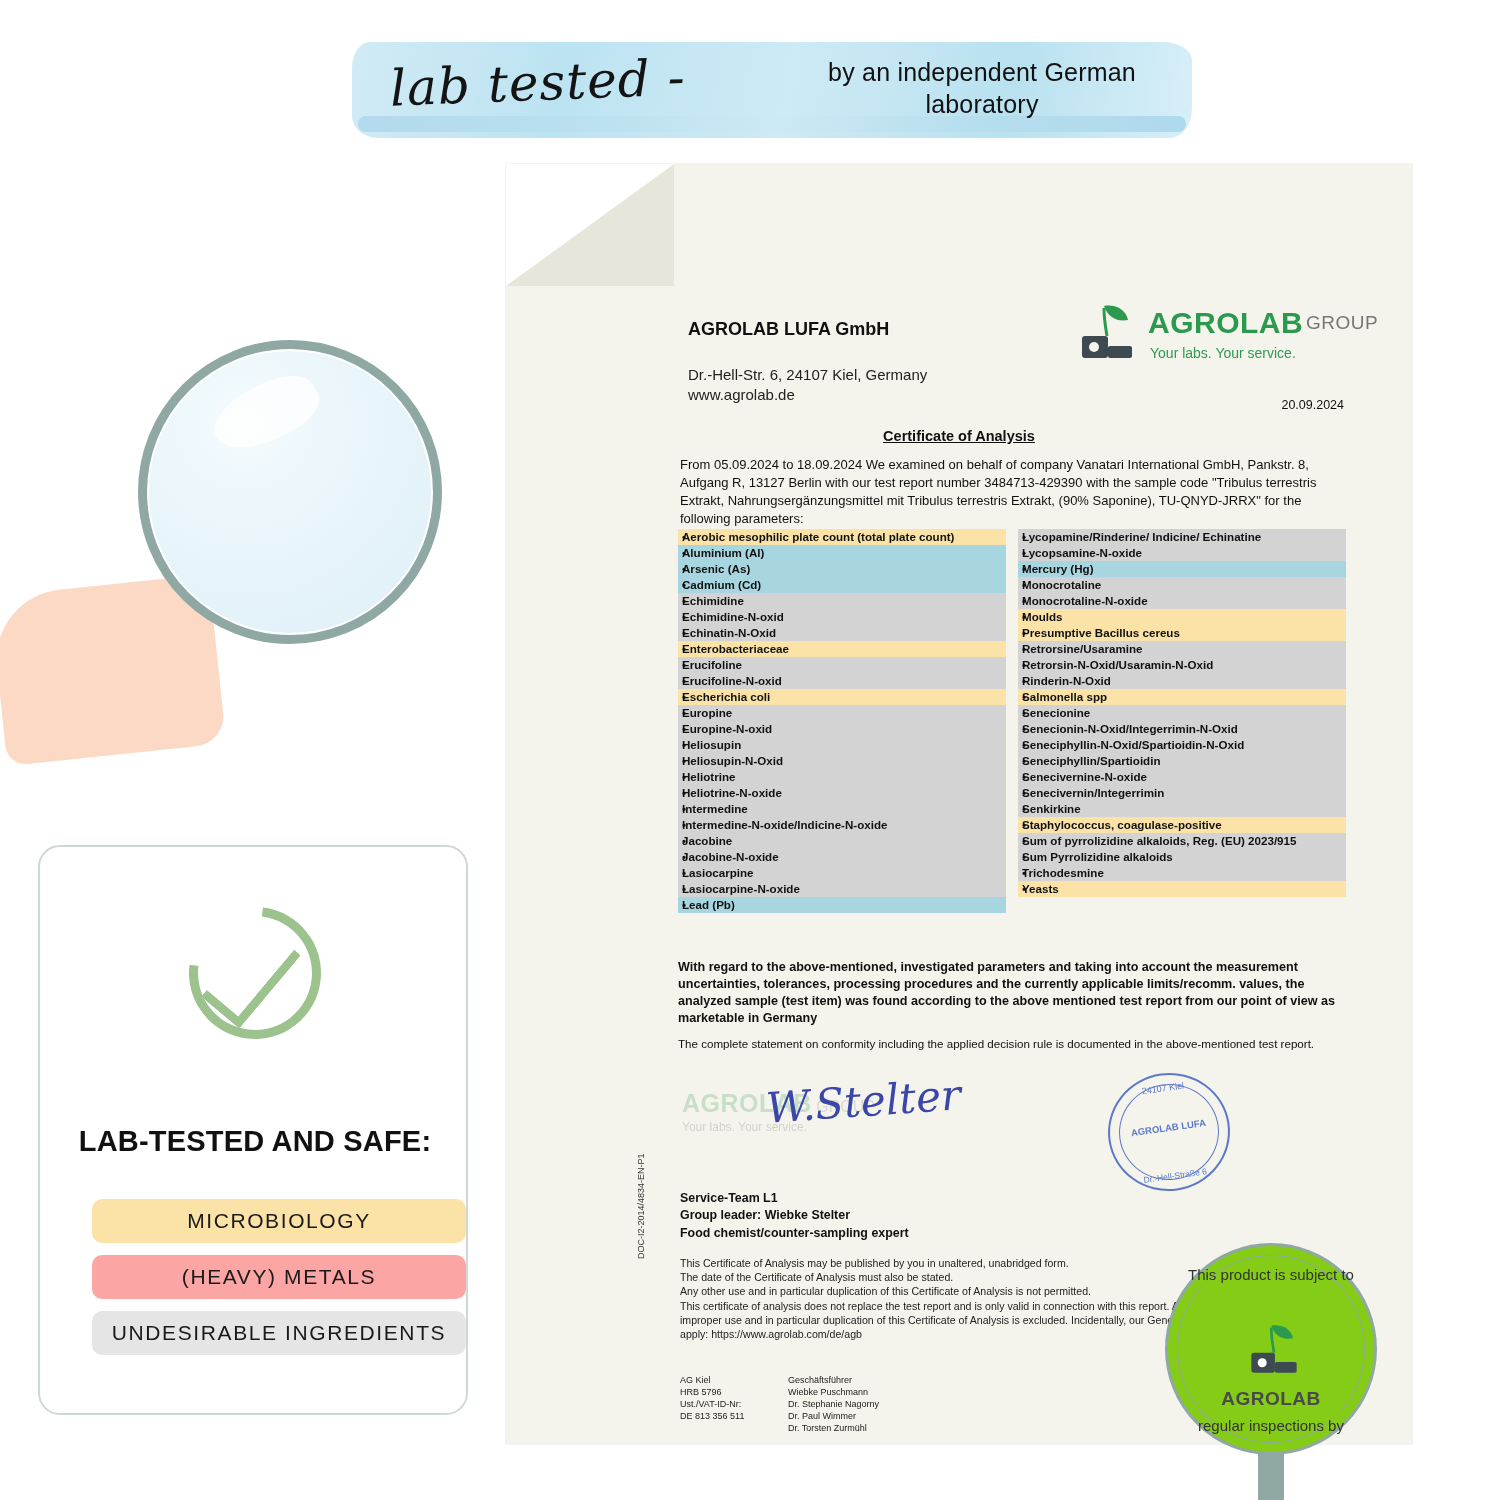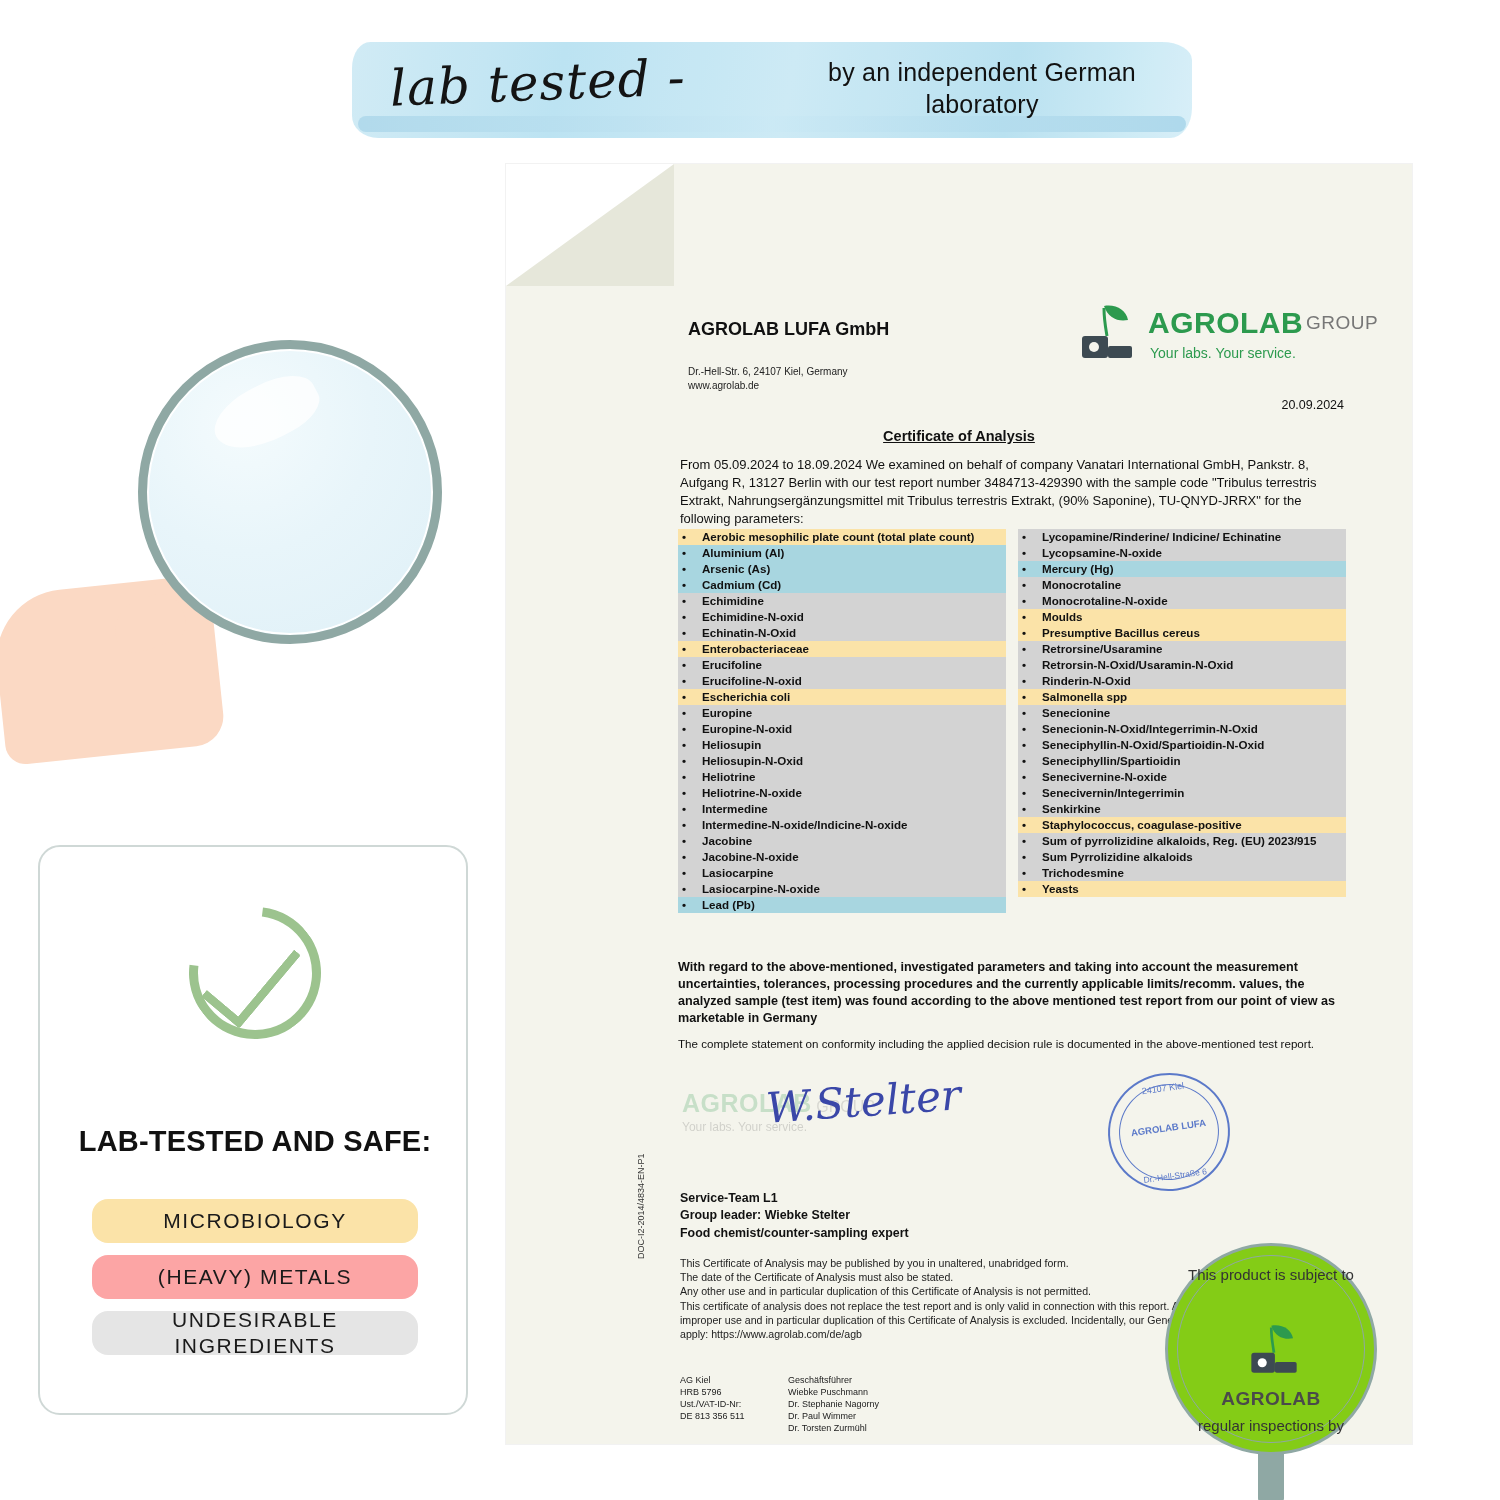--- a/index.html
+++ b/index.html
@@ -101,22 +101,22 @@
   #safe-card .tick {
     position:absolute; left:163px; top:104px; width: 96px; height: 50px;
     border-left: 9px solid #9cc38e; border-bottom: 9px solid #9cc38e;
     transform: rotate(-50deg); border-radius: 3px;
   }
   #safe-card .title {
     position: absolute; left: 0; top: 278px; width: 430px; text-align: center;
     font-size: 29px; font-weight: bold; color: #111; letter-spacing: .2px;
   }
   #safe-card .pill {
-    position: absolute; left: 52px; width: 326px; height: 44px;
-    border-radius: 16px;
+    position: absolute; left: 52px; width: 374px; height: 44px;
+    border-radius: 10px;
     display: flex; align-items: center; justify-content: center;
     font-size: 21px; letter-spacing: 1.6px; color: #1a1a1a;
   }
   #pill-micro { top: 352px; background: #fbe3a8; }
   #pill-metals { top: 408px; background: #a8d6e0; }
   #pill-undesirable { top: 464px; background: #d6d6d6; height: 64px; line-height:1.22; text-align:center; }
 
   
   #cert {
     position: absolute; left: 506px; top: 164px; width: 906px; height: 1280px;
@@ -128,21 +128,21 @@
     background: #ffffff;
   }
   #cert .fold {
     position: absolute; left: 0; top: 0; width: 0; height: 0;
     border-left: 168px solid transparent;
     border-bottom: 122px solid #e6e7da;
   }
   #cert .inner { position: absolute; left: 0; top: 0; right: 0; bottom: 0; }
 
   .cert-company { position:absolute; left:182px; top:155px; font-size:18px; font-weight:bold; color:#111; }
-  .cert-addr { position:absolute; left:182px; top:201px; font-size:10px; color:#222; line-height:1.35; }
+  .cert-addr { position:absolute; left:182px; top:201px; font-size:15px; color:#222; line-height:1.35; }
   .cert-date { position:absolute; right:68px; top:234px; font-size:12.5px; color:#111; }
 
   
   #logo { position:absolute; right:60px; top:134px; width:278px; height:80px; }
   #logo .mark { position:absolute; left:0; top:4px; width:66px; height:64px; }
   #logo .word { position:absolute; left:74px; top:8px; font-size:30px; font-weight:bold; color:#2c9a4e; letter-spacing:.5px; }
   #logo .group { position:absolute; left:232px; top:14px; font-size:19px; color:#777; letter-spacing:.5px; }
   #logo .tag { position:absolute; left:76px; top:47px; font-size:14px; color:#2c9a4e; }
 
   .cert-title {
@@ -152,21 +152,21 @@
   .cert-intro {
     position:absolute; left:174px; top:292px; width:660px;
     font-size:13px; line-height:1.38; color:#111;
   }
 
   
   #params { position:absolute; left:172px; top:365px; width:668px; display:flex; gap:12px; }
   #params .col { width: 328px; }
   #params .row {
     font-size: 11.6px; line-height: 1.21;
-    padding: 1px 4px 1px 24px;
+    padding: 1px 4px 1px 4px;
     position: relative;
     color: #111;
   }
   #params .row:before {
     content: "\2022"; position: absolute; left: 4px; top: 1px; font-size: 11.6px;
   }
   .c-grey { background:#d3d3d3; font-weight: bold; }
   .c-yellow { background:#fbe3a8; font-weight: bold; }
   .c-blue { background:#a8d6e0; font-weight: bold; }
 

